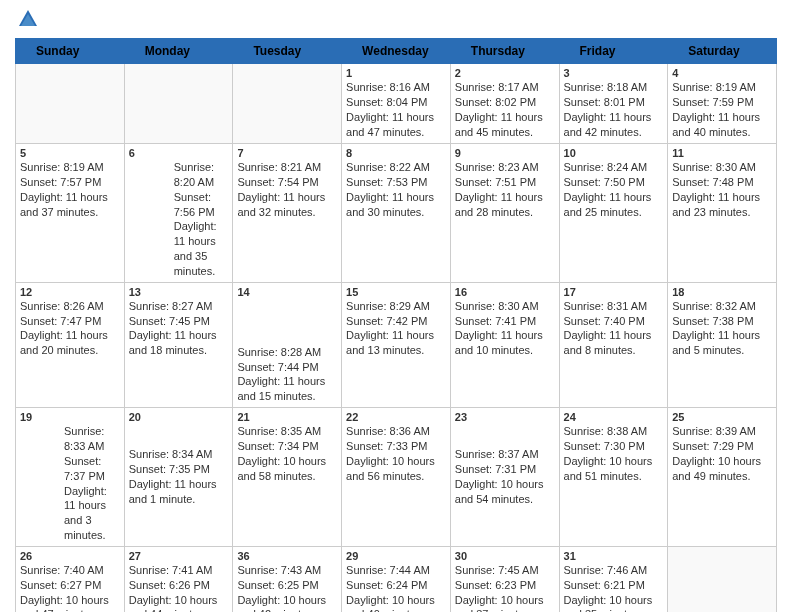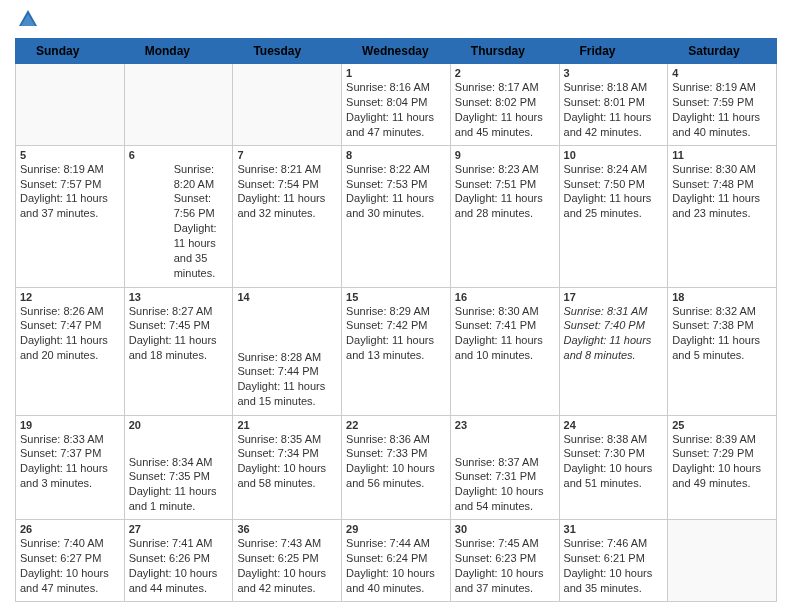--- a/index.html
+++ b/index.html
@@ -232,37 +232,37 @@
           </td>
           <td>
             <span class="day-num">16</span>
             <div class="cell-text" style="white-space: pre-line;">Sunrise: 8:30 AM
 Sunset: 7:41 PM
 Daylight: 11 hours
 and 10 minutes.</div>
           </td>
           <td>
             <span class="day-num">17</span>
-            <div class="cell-text" style="white-space: pre-line; font-style: italic;">Sunrise: 8:31 AM
+            <div class="cell-text" style="white-space: pre-line;">Sunrise: 8:31 AM
 Sunset: 7:40 PM
 Daylight: 11 hours
 and 8 minutes.</div>
           </td>
           <td>
             <span class="day-num">18</span>
             <div class="cell-text" style="white-space: pre-line;">Sunrise: 8:32 AM
 Sunset: 7:38 PM
 Daylight: 11 hours
 and 5 minutes.</div>
           </td>
         </tr>
         <tr>
           <td>
             <span class="day-num">19</span>
-            <div class="cell-text" style="white-space: pre-line;">Sunrise: 8:33 AM
+            <div class="cell-text" style="white-space: pre-line; margin-left: 44px;">Sunrise: 8:33 AM
 Sunset: 7:37 PM
 Daylight: 11 hours
 and 3 minutes.</div>
           </td>
           <td>
             <span class="day-num">20</span>
             <div class="cell-text" style="white-space: pre-line; margin-top: 24px;">Sunrise: 8:34 AM
 Sunset: 7:35 PM
 Daylight: 11 hours
 and 1 minute.</div>

